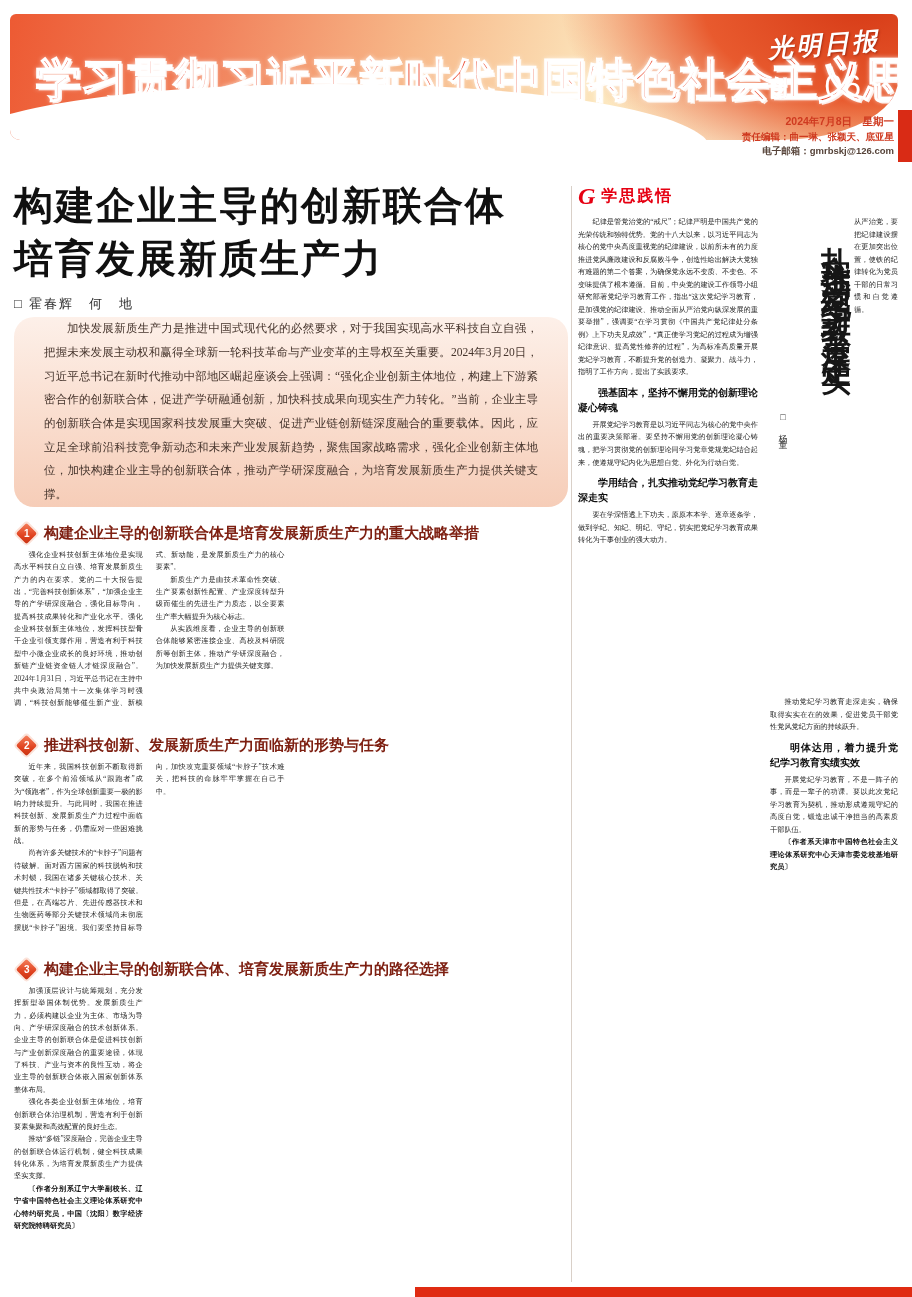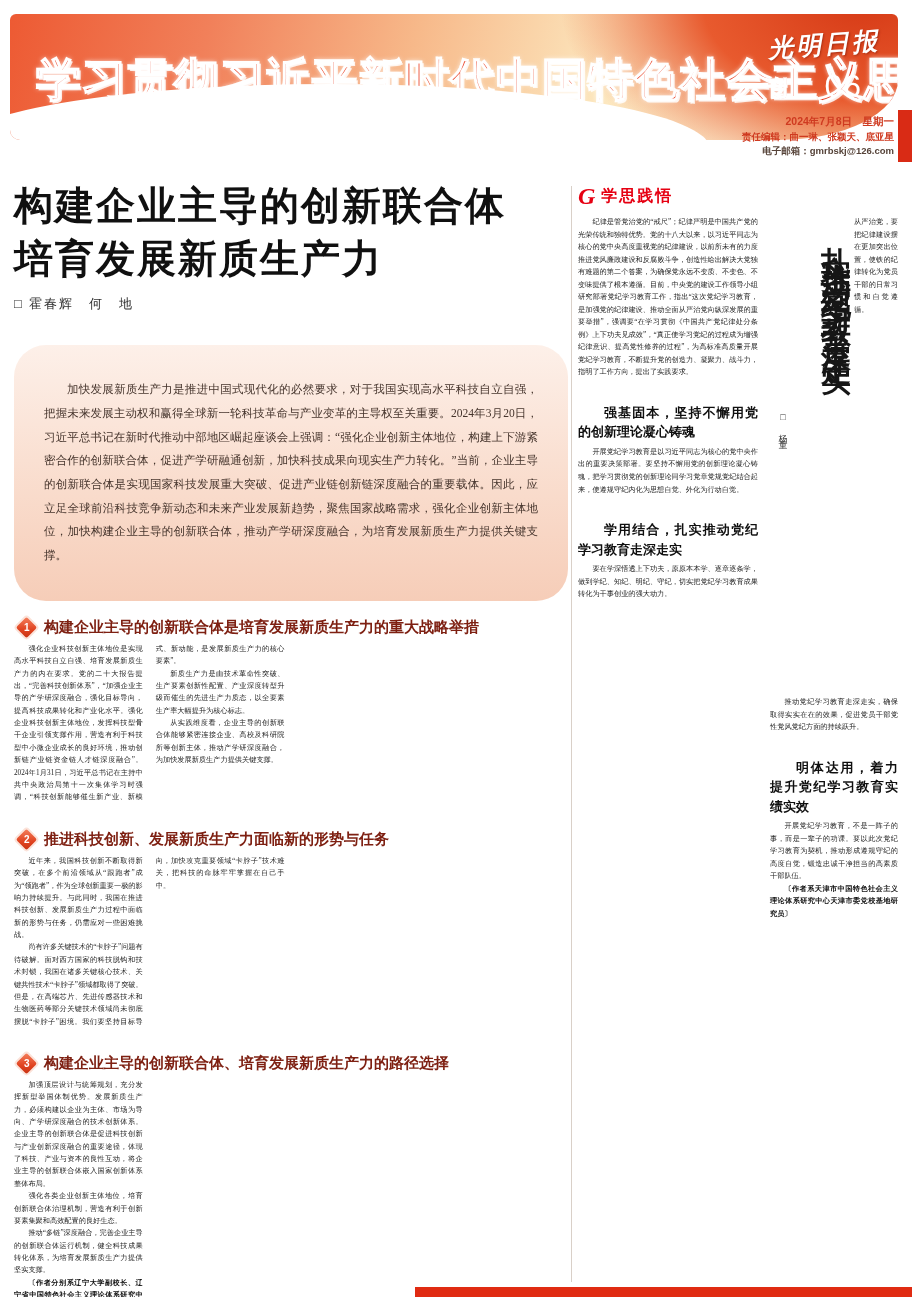--- a/index.html
+++ b/index.html
@@ -32,21 +32,21 @@
             font-family:"Liberation Sans", sans-serif; line-height:1.5;margin-left:24px; }
   .date-l1 { font-size:10.5px; font-weight:700; color:#cf3a20; }
   .date-l2 { font-size:9.5px; font-weight:700; color:#cf3a20; }
   .date-l3 { font-size:9.5px; font-weight:700; color:#564339; }
 
   
   .main-art { position:absolute; left:14px; top:180px; width:554px; }
   .headline { font-family:"Liberation Sans", sans-serif; font-size:39px; font-weight:900;
             letter-spacing:2px; line-height:1.35; color:#101010; }
   .byline { margin-top:10px; font-size:13px; color:#2e2e2e; letter-spacing:2px; }
-  .intro-box { margin-top:32px; border-radius:32px; padding:33px 30px;
+  .intro-box { margin-top:4px; border-radius:20px; padding:0 30px;
             background:linear-gradient(180deg,#fdf0e9 0%, #fae0d2 45%, #f6cdb8 100%);
             font-size:11.5px; line-height:2.06; text-align:justify; color:#45342c; }
   .intro-box p { text-indent:2em; }
   .section { margin-top:13px; }
   .sec-head { display:flex; align-items:center; gap:10px; padding:4px 0 6px 2px; }
   .diamond { width:15px; height:15px; transform:rotate(45deg); flex:0 0 auto; margin-left:3px;
             background:linear-gradient(135deg,#f4805d 0%, #e04320 60%, #c93312 100%);
             display:flex; align-items:center; justify-content:center; border-radius:2px;
             box-shadow:0 0 0 2px #fbe3da; }
   .diamond span { transform:rotate(-45deg); color:#fff; font-family:"Liberation Sans", sans-serif;
@@ -66,22 +66,22 @@
   
   .side-art { position:absolute; left:578px; top:184px; width:320px; }
   .badge-row { display:flex; align-items:center; gap:6px; height:24px; }
   .badge-g { font-family:"Liberation Serif", serif; font-size:24px; font-weight:900; color:#e60012;
             line-height:1; font-style:italic; }
   .badge-txt { font-family:"Liberation Sans", sans-serif; font-size:16px; font-weight:900;
             color:#e60012; letter-spacing:2px; }
   .side-cols { display:flex; gap:12px; margin-top:8px; }
   .scol1 { width:180px; font-size:7.2px; line-height:1.74; text-align:justify; color:#222; }
   .scol1 p { text-indent:2em; }
-  .sub-head { font-family:"Liberation Sans", sans-serif; font-size:13px; font-weight:700; color:#0f0f0f;
-            margin:24px 0 4px; text-indent:2em; line-height:1.5; }
+  .sub-head { font-family:"Liberation Sans", sans-serif; font-size:10px; font-weight:700; color:#0f0f0f;
+            margin:6px 0 4px; text-indent:2em; line-height:1.5; }
   .scol2 { width:128px; position:relative; }
   .title-row { display:flex; height:474px; }
   .vtitle-block { width:84px; position:relative; }
   .vtitle { position:absolute; right:0; top:6px; writing-mode:vertical-rl; text-orientation:upright;
             font-family:"Liberation Serif", serif; font-size:30px; font-weight:700; color:#161616;
             letter-spacing:9px; line-height:1.2; }
   .vauthor { position:absolute; left:6px; top:196px; writing-mode:vertical-rl; text-orientation:upright;
             font-size:9px; color:#333; letter-spacing:5px; }
   .strip { width:44px; margin-left:auto; font-size:7.2px; line-height:1.74; text-align:justify; color:#222; }
   .s2bottom { margin-top:6px; font-size:7.2px; line-height:1.74; text-align:justify; color:#222; }

